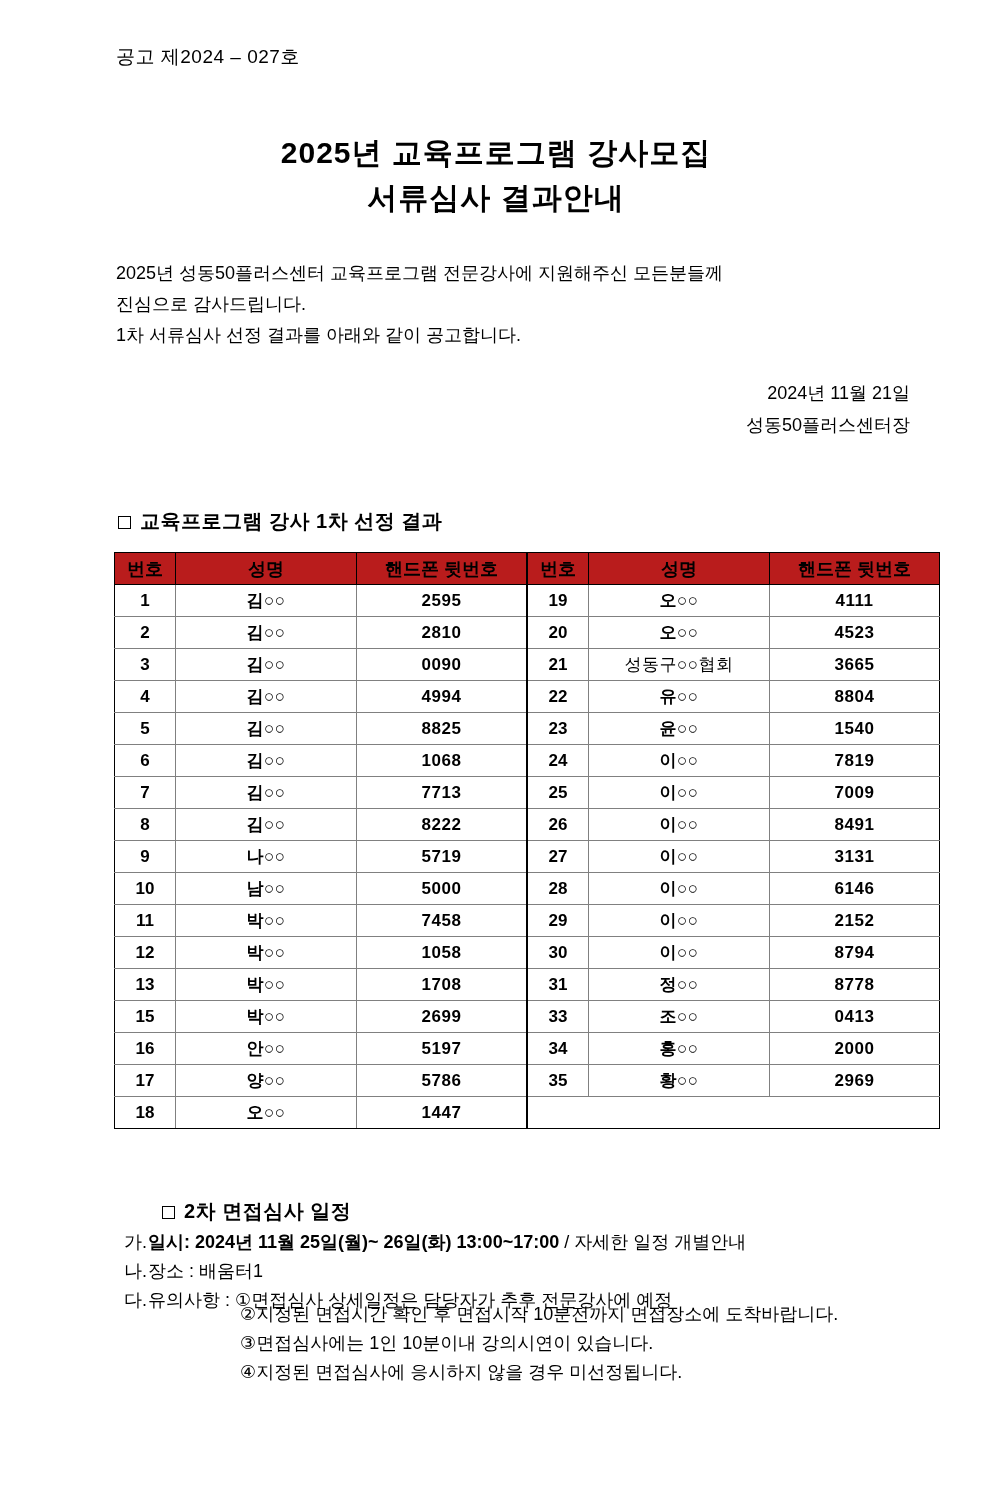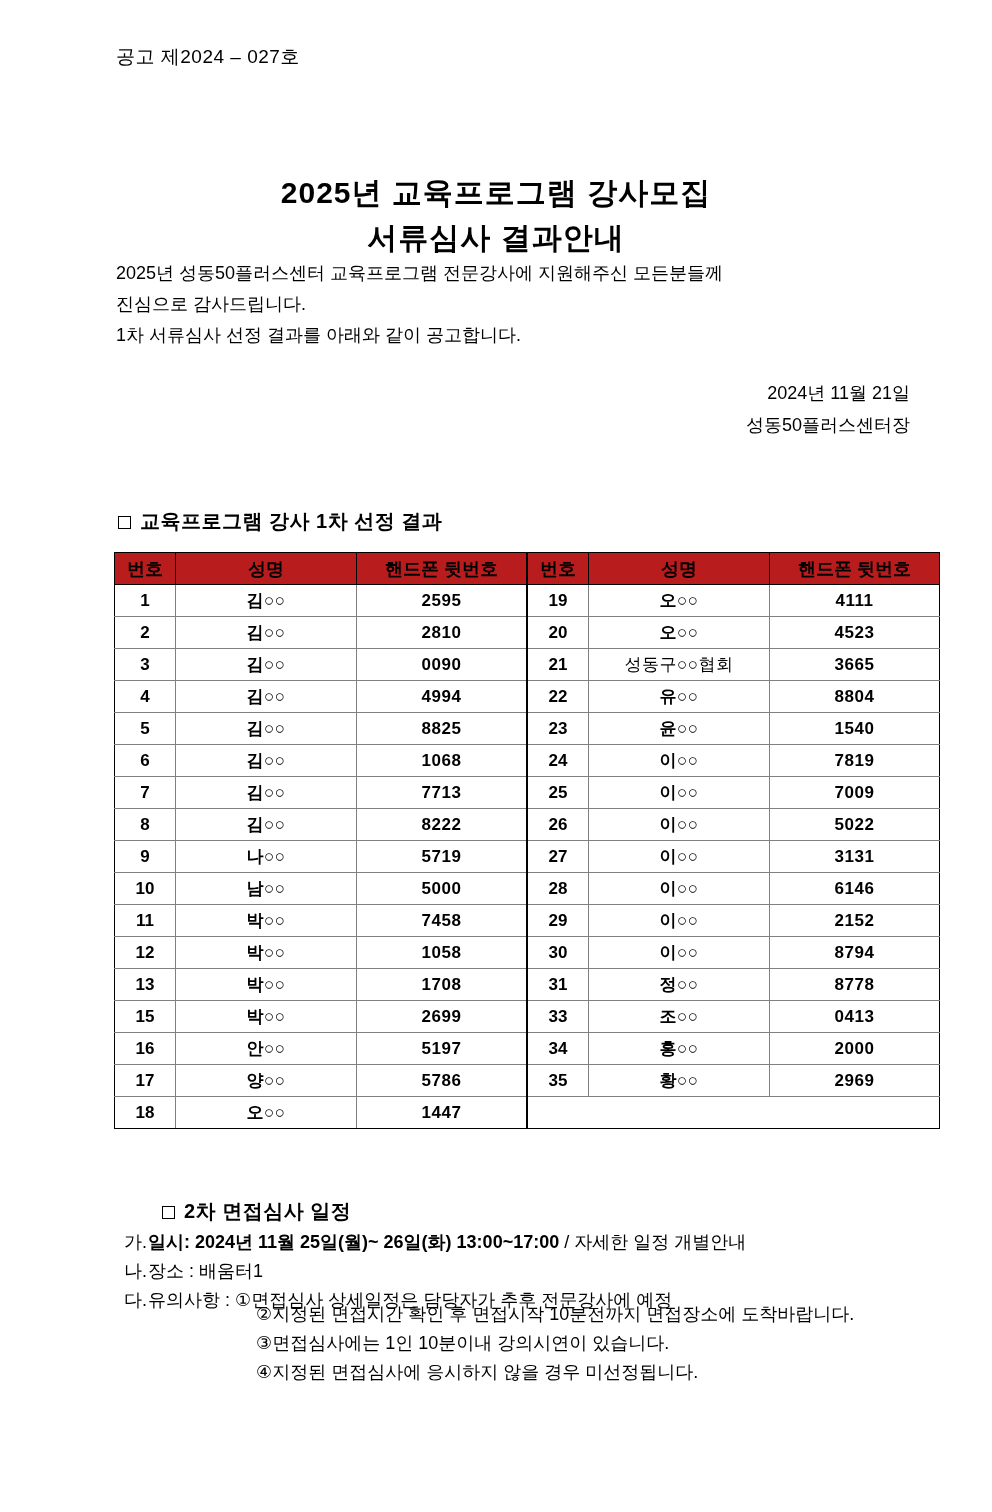--- a/index.html
+++ b/index.html
@@ -33,21 +33,20 @@
     white-space: nowrap;
   }
 
   
   .title-block {
     position: absolute;
     left: 0;
     top: 130px;
     width: 992px;
     text-align: center;
-    margin-top: 40px;
   }
   .title-line {
     font-size: 30px;
     font-weight: bold;
     line-height: 1.5;
     letter-spacing: 1px;
     white-space: nowrap;
   }
 
   
@@ -169,21 +168,21 @@
     left: 124px;
     top: 1228px;
     font-size: 18px;
     line-height: 1.62;
   }
   .sched-row { white-space: nowrap; display: block; }
   .sched-marker { display: inline-block; min-width: 24px; }
   .strong { font-weight: bold; }
   .notes {
     position: absolute;
-    left: 256px;
+    left: 240px;
     top: 1300px;
     font-size: 18px;
     line-height: 1.62;
   }
   .note-row { white-space: nowrap; display: block; }
 </style>
 </head>
 <body>
 
 <div class="page">
@@ -278,21 +277,21 @@
           <td class="col-no cell-no split-right">25</td>
           <td class="col-name cell-name">이○○</td>
           <td class="col-phone cell-phone">7009</td>
         </tr>
         <tr>
           <td class="col-no cell-no">8</td>
           <td class="col-name cell-name">김○○</td>
           <td class="col-phone cell-phone split-left">8222</td>
           <td class="col-no cell-no split-right">26</td>
           <td class="col-name cell-name">이○○</td>
-          <td class="col-phone cell-phone">5022</td>
+          <td class="col-phone cell-phone">8491</td>
         </tr>
         <tr>
           <td class="col-no cell-no">9</td>
           <td class="col-name cell-name">나○○</td>
           <td class="col-phone cell-phone split-left">5719</td>
           <td class="col-no cell-no split-right">27</td>
           <td class="col-name cell-name">이○○</td>
           <td class="col-phone cell-phone">3131</td>
         </tr>
         <tr>

